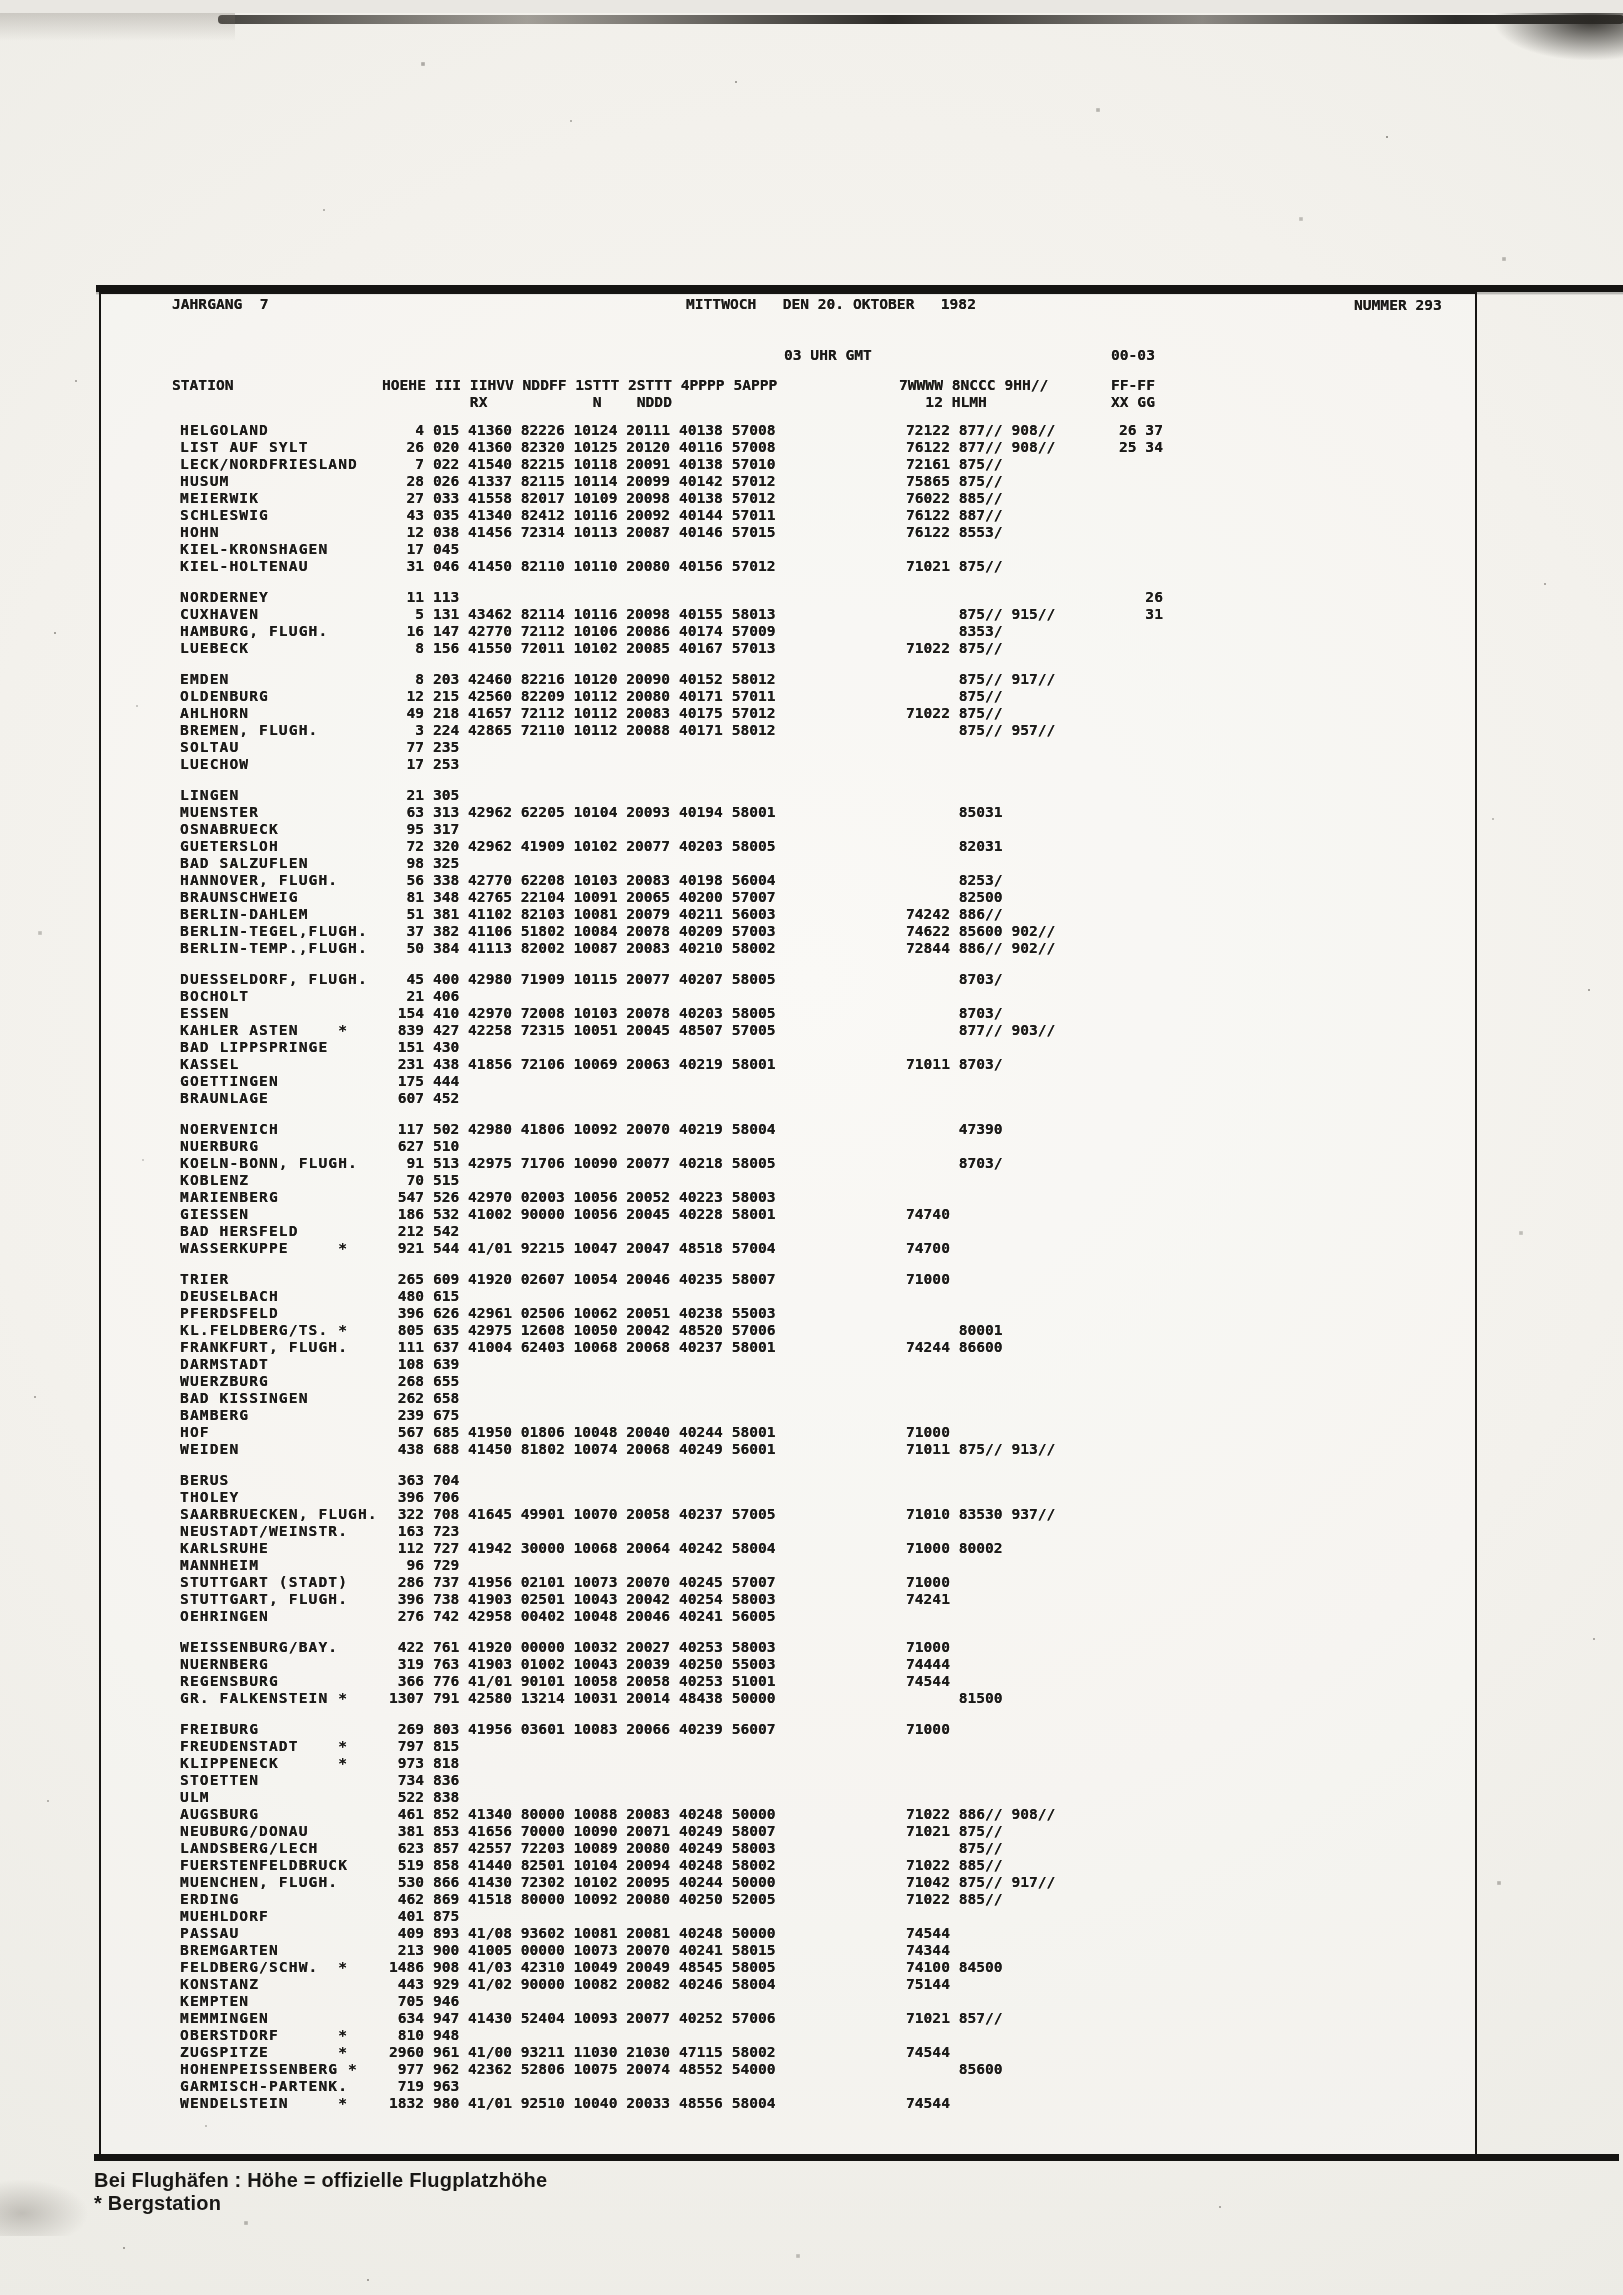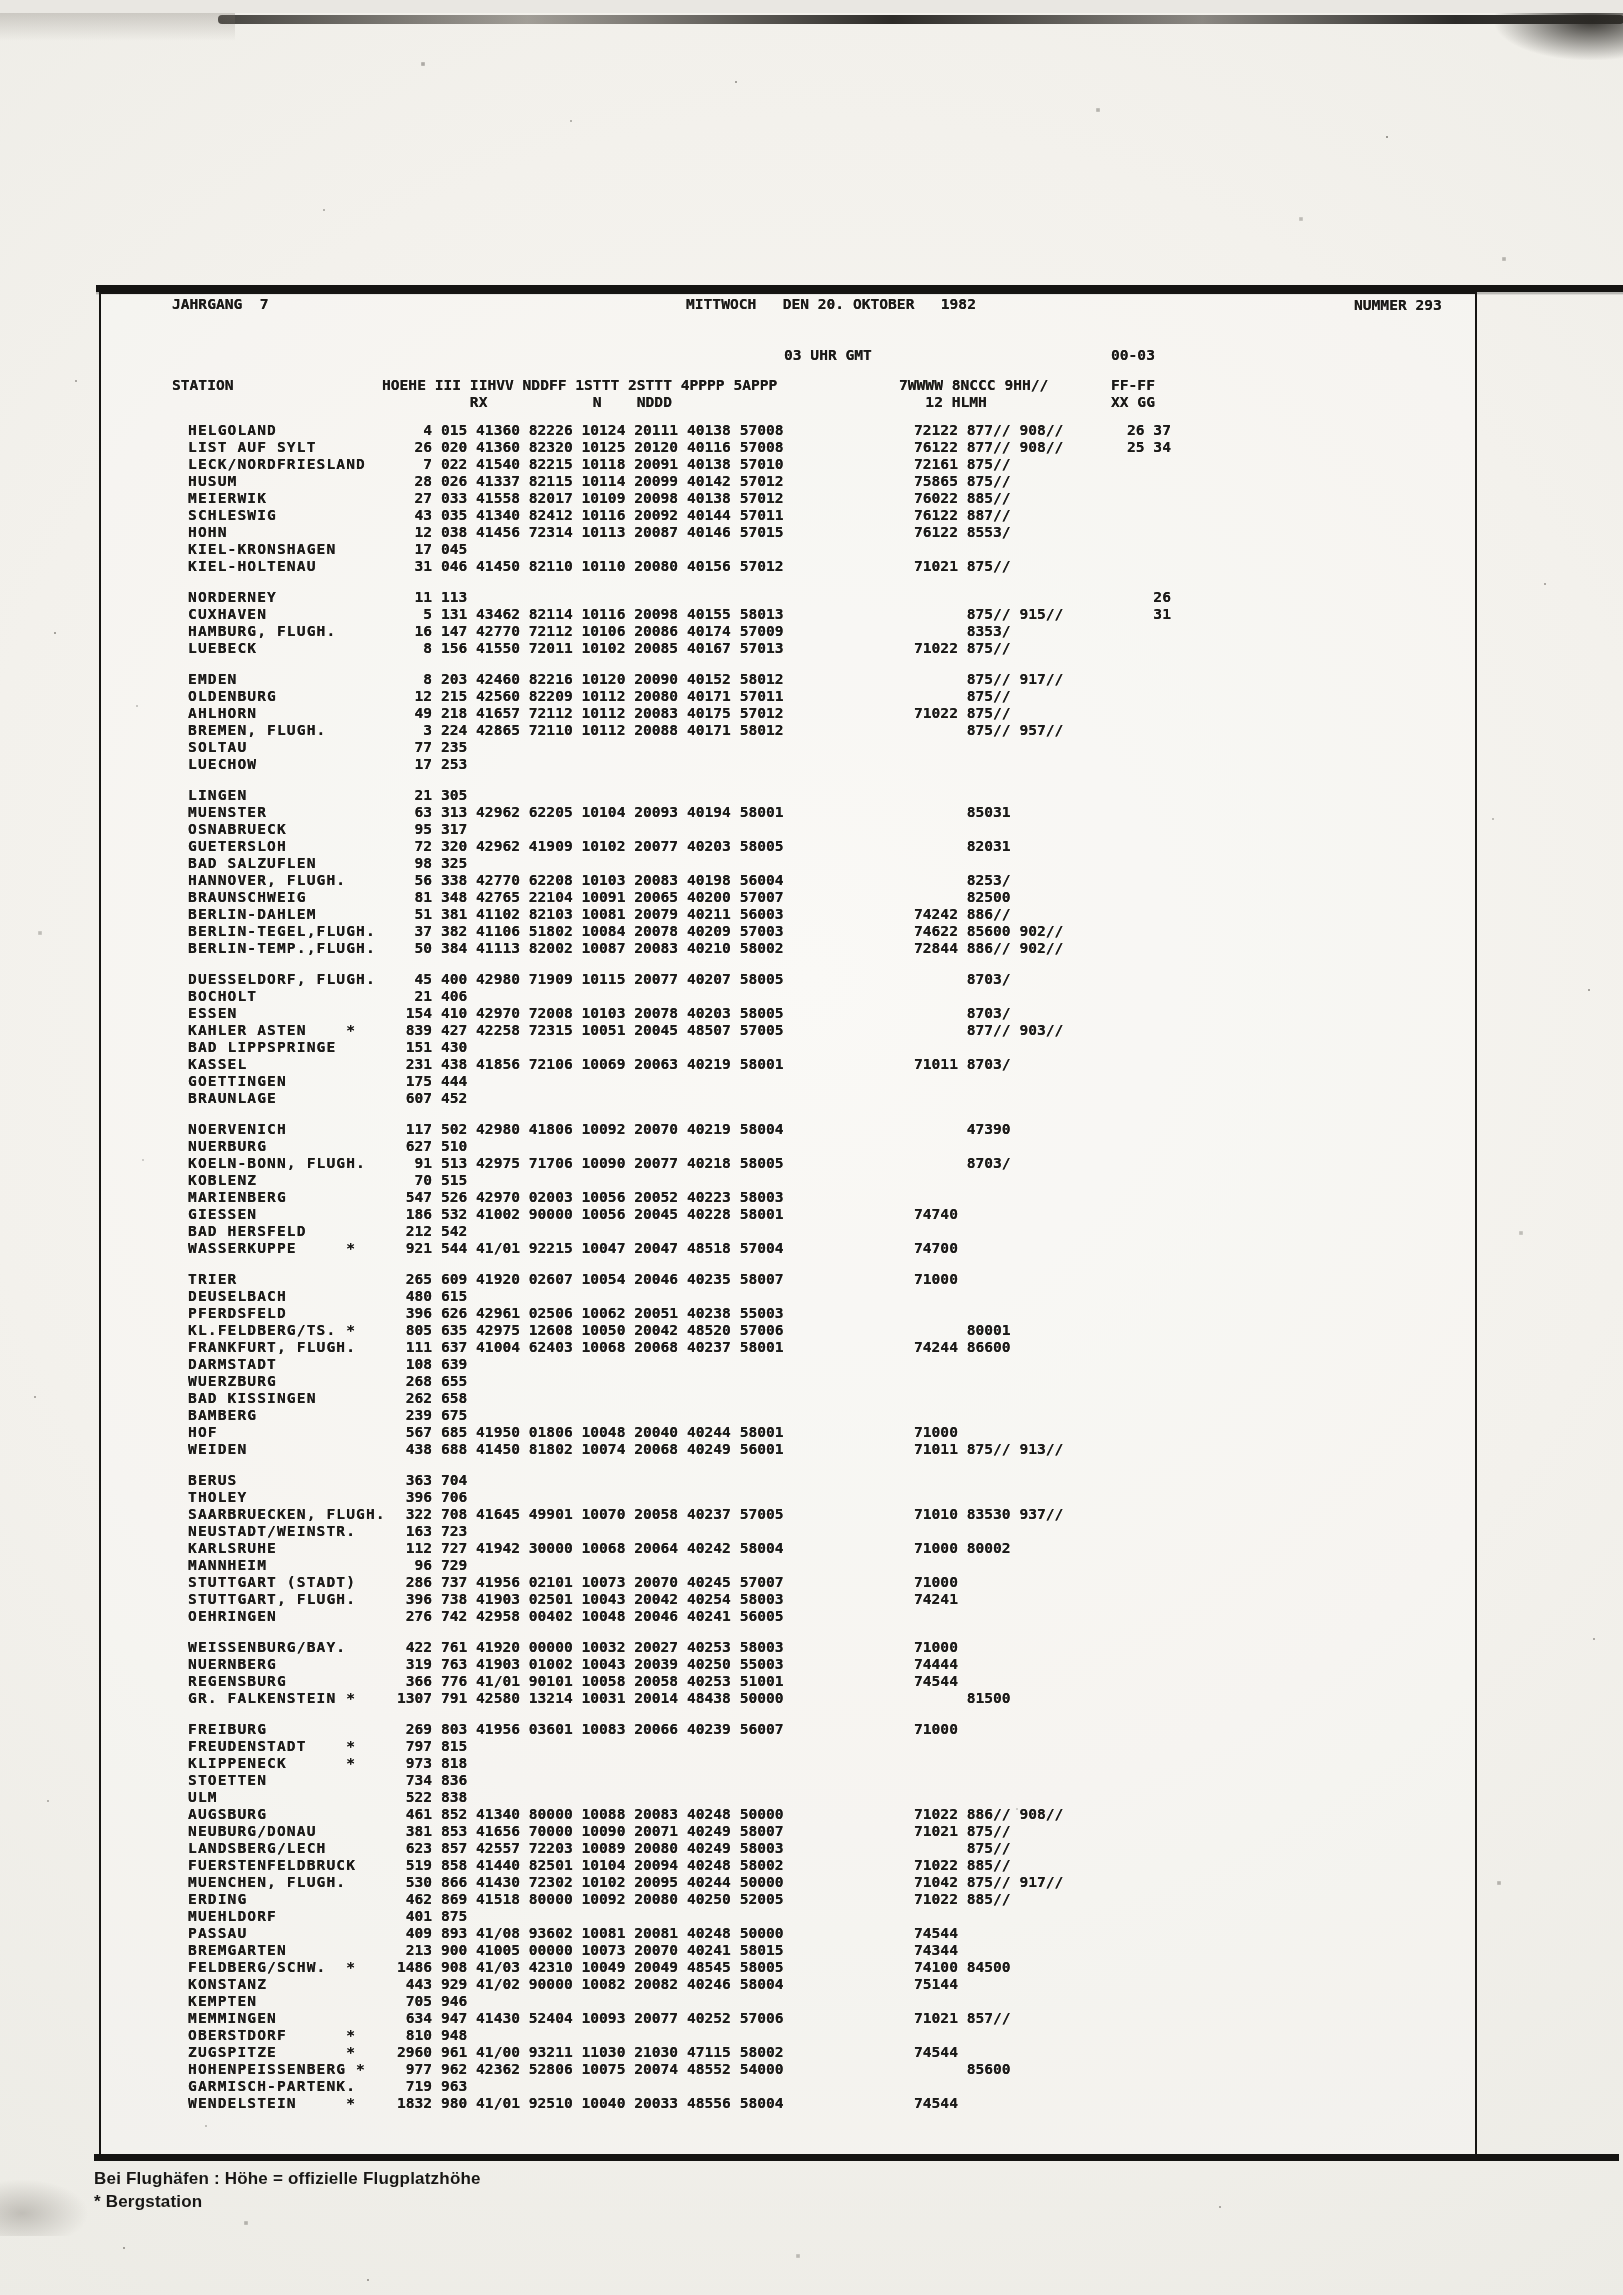--- a/index.html
+++ b/index.html
@@ -11,30 +11,30 @@
   .abs{position:absolute;}
   
   .frame{position:absolute;left:99px;top:279px;width:1374px;height:1864px;
          border-left:2.4px solid #161513;border-right:2.4px solid #161513;border-top:2.4px solid #161513;
          background:rgba(255,255,255,0.25);}
   .topline{position:absolute;left:96px;top:272px;width:1528px;height:6.5px;background:#151412;
            box-shadow:0 2.4px 0 rgba(21,20,18,.25);}
   .botline{position:absolute;left:94px;top:2141px;width:1525px;height:7.3px;background:#151412;}
   
   .rows{position:absolute;left:172px;top:408px;width:1299px;}
-  .block{margin:0 0 14px 16px;}
+  .block{margin:0 0 14px 8px;}
   .row{position:relative;height:17px;line-height:17px;}
   .nm{display:inline-block;white-space:pre;letter-spacing:1.1px;font-family:"DejaVu Sans Mono",monospace;
       font-weight:700;color:#1b1a18;font-size:14.6px;text-shadow:0 0 0.4px rgba(20,20,20,.85);}
   .dt{position:absolute;left:209px;top:0;}
   .rt{position:absolute;left:726px;top:0;}
   .ff{position:absolute;left:939px;top:0;}
   
   .footnote{position:absolute;left:94px;font-family:"Liberation Sans",sans-serif;font-weight:700;
-            color:#181715;font-size:17px;letter-spacing:0.2px;}
+            color:#181715;font-size:20px;letter-spacing:0.2px;}
   
   .band-main{position:absolute;left:218px;top:1.6px;width:1406px;height:9.7px;border-radius:4px;
     background:linear-gradient(90deg,rgba(42,40,36,.85),rgba(95,90,82,.55) 22%,rgba(35,33,30,.95) 48%,
                rgba(70,66,60,.6) 70%,rgba(28,27,25,.92) 88%,rgba(40,38,34,.9));}
   .band-right{position:absolute;left:1495px;top:0;width:128px;height:47px;
     background:radial-gradient(ellipse at 75% 15%,rgba(42,40,36,.95),rgba(42,40,36,0) 72%);}
   .band-left{position:absolute;left:0;top:0;width:235px;height:28px;
     background:linear-gradient(180deg,rgba(120,114,106,.30),rgba(120,114,106,0));}
   .blotch-bl{position:absolute;left:0px;top:2166px;width:89px;height:57px;
     background:radial-gradient(ellipse at 25% 60%,rgba(110,104,96,.35),rgba(110,104,96,0) 70%);}

